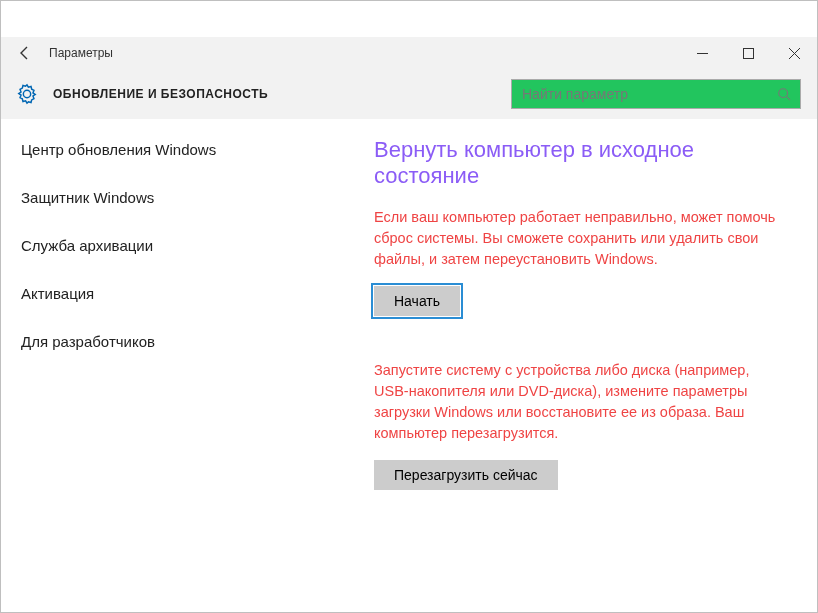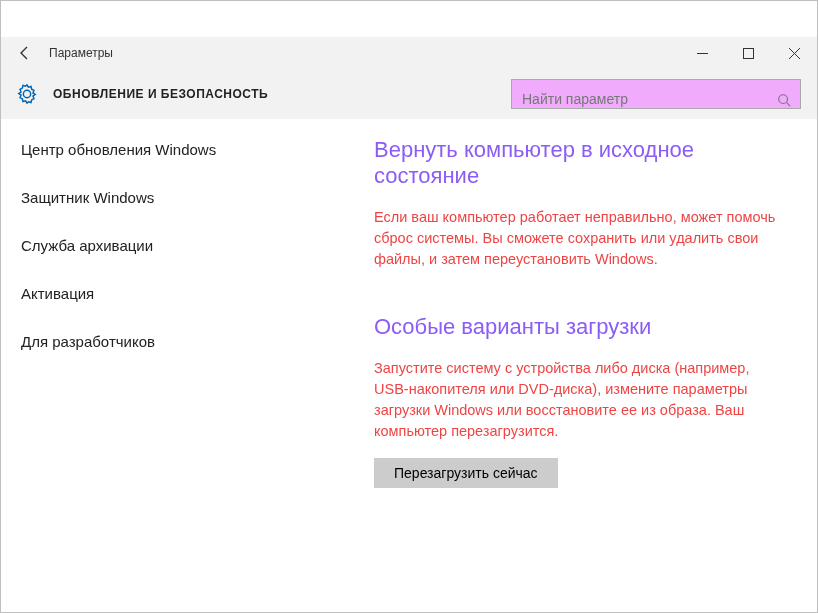--- a/index.html
+++ b/index.html
@@ -55,22 +55,22 @@
     flex:1;
     margin:0;
     font-size:12px;
     font-weight:600;
     letter-spacing:0.5px;
     color:#222;
   }
   .search-box {
     width:290px; height:30px;
     border:1px solid #aaa;
-    background:#f0abfc;
-    display:flex; align-items:flex-end;
+    background:#22c55e;
+    display:flex; align-items:center;
     padding:0 8px;
   }
   .search-box input {
     flex:1; border:none; outline:none;
     font-size:14px;
     color:#555;
     background:transparent;
     font-family:inherit;
   }
   .search-box input::placeholder { color:#777; }
@@ -195,21 +195,21 @@
       </div>
     <div class="side-item">
         <span>Для разработчиков</span>
       </div>
   </nav>
 
   <main class="main">
     <section class="section">
       <h2>Вернуть компьютер в исходное состояние</h2>
       <p>Если ваш компьютер работает неправильно, может помочь сброс системы. Вы сможете сохранить или удалить свои файлы, и затем переустановить Windows.</p>
+      <button class="btn outlined">Начать</button>
     </section>
 
     <section class="section">
-      <h2>Особые варианты загрузки</h2>
       <p>Запустите систему с устройства либо диска (например, USB-накопителя или DVD-диска), измените параметры загрузки Windows или восстановите ее из образа. Ваш компьютер перезагрузится.</p>
       <button class="btn">Перезагрузить сейчас</button>
     </section>
   </main>
 </div>
 
 </body></html>

